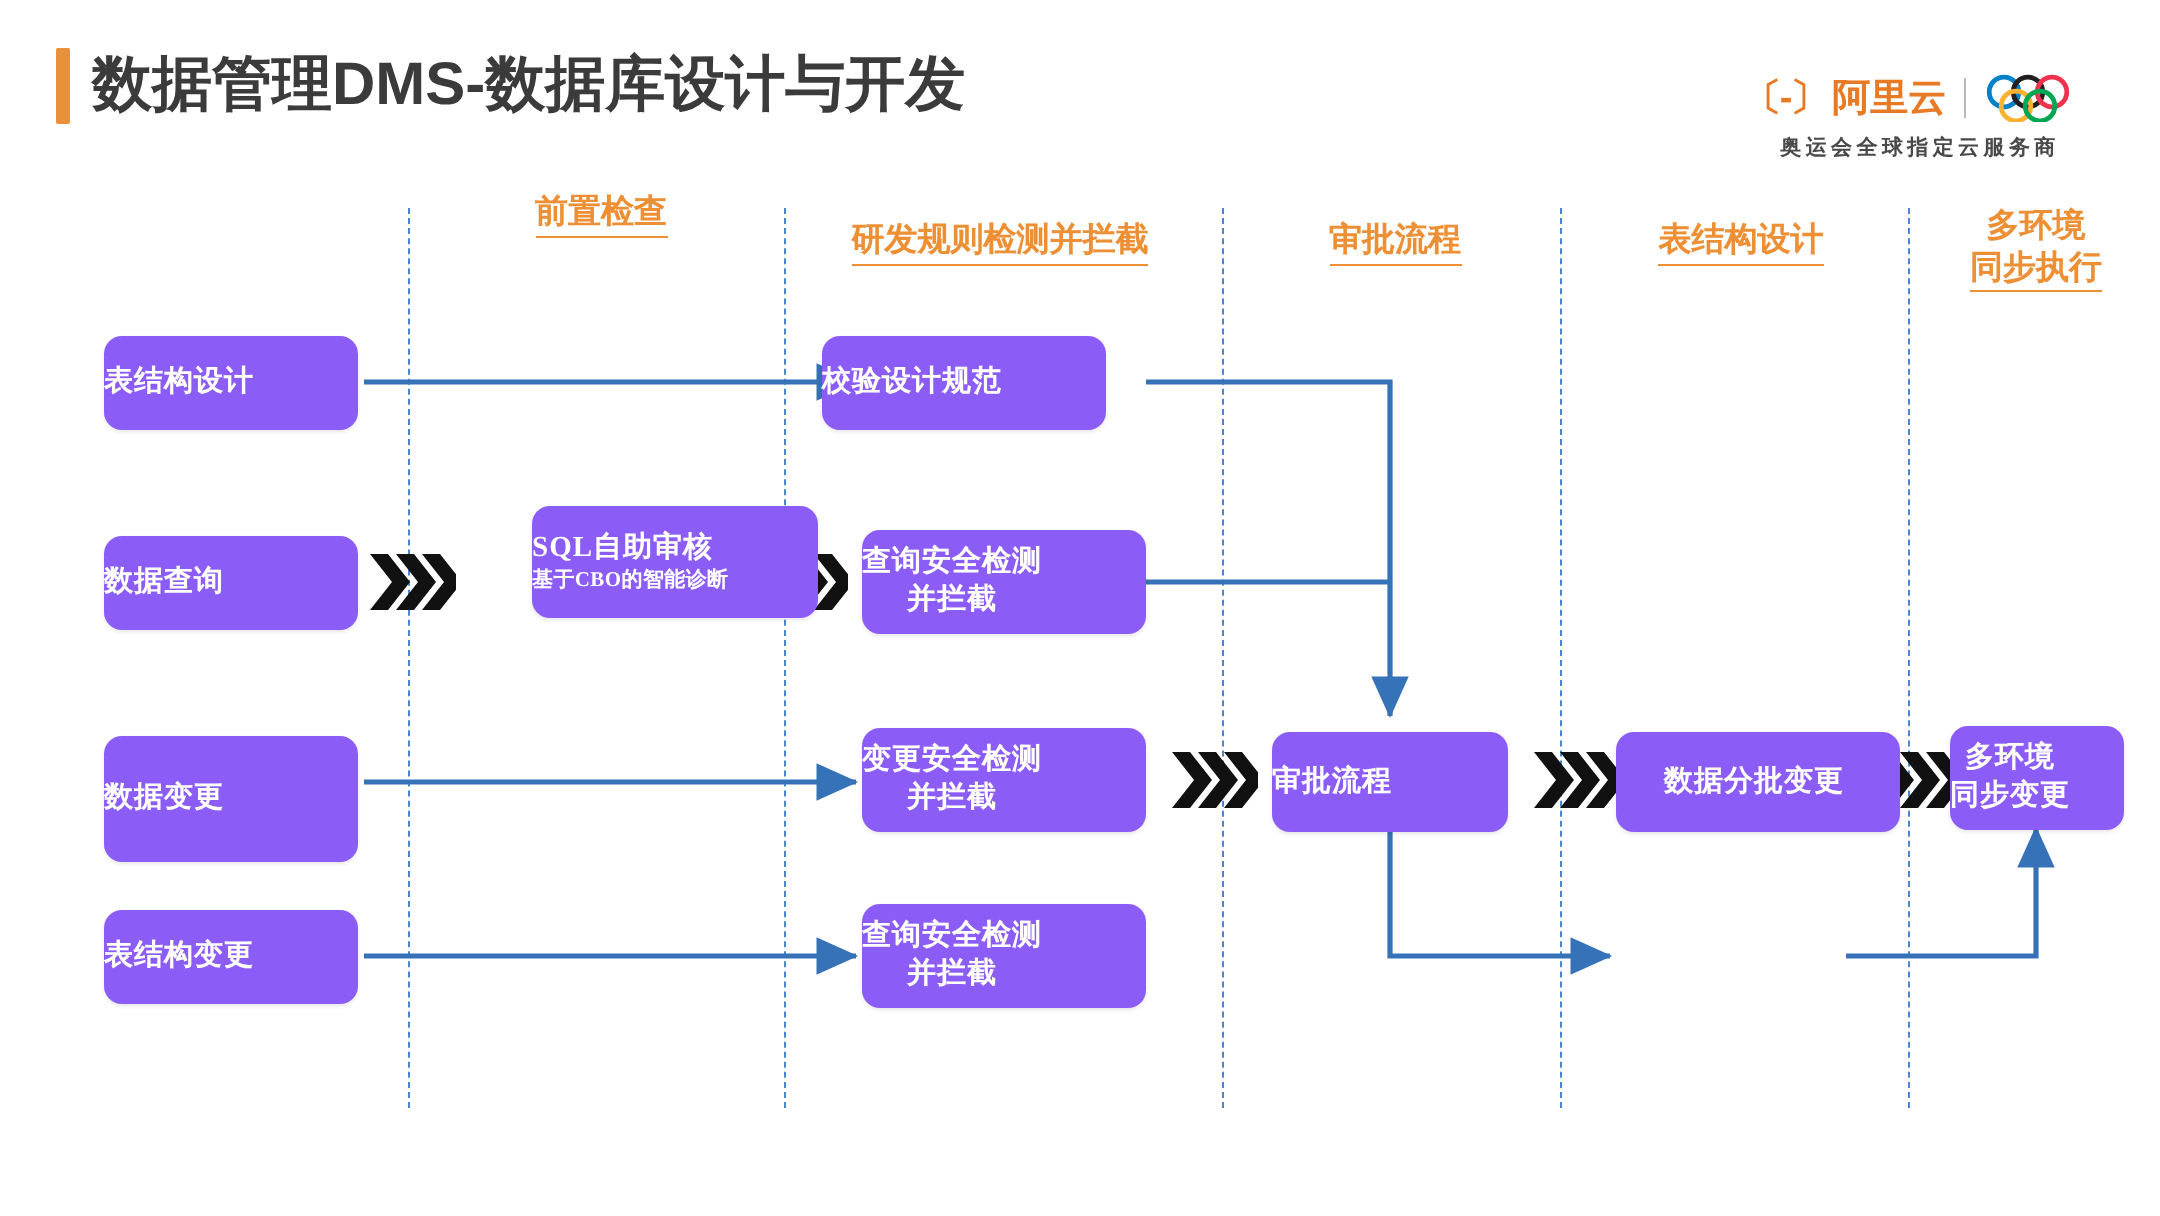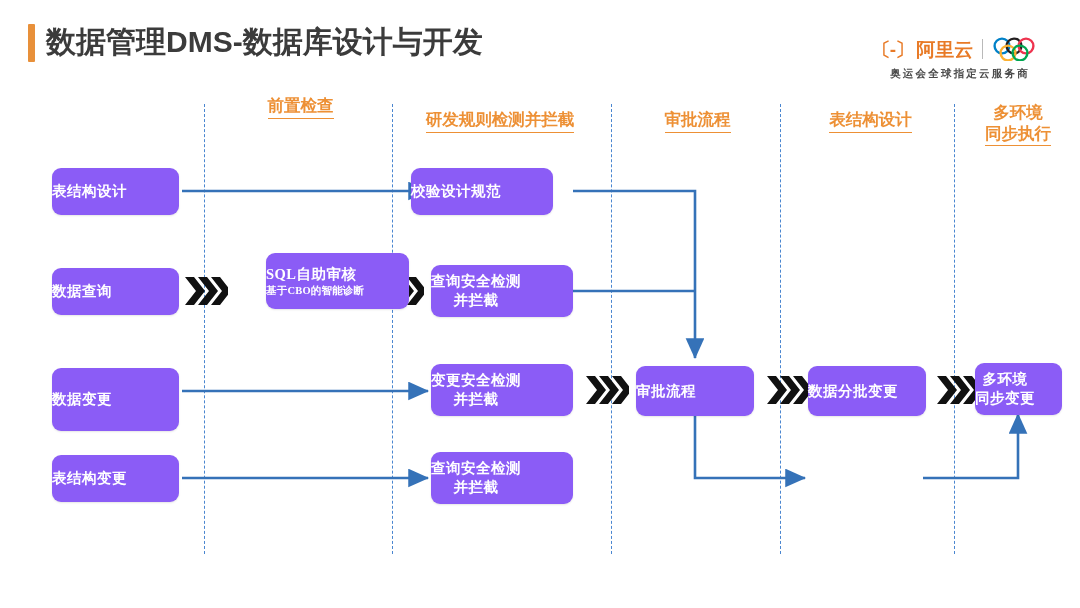--- a/index.html
+++ b/index.html
@@ -222,18 +222,18 @@
   <div class="box" style="left:411px;top:168px;width:142px;height:47px;"><span>校验设计规范</span></div>
   <div class="box" style="left:431px;top:265px;width:142px;height:52px;"><span>查询安全检测
 并拦截</span></div>
   <div class="box" style="left:431px;top:364px;width:142px;height:52px;"><span>变更安全检测
 并拦截</span></div>
   <div class="box" style="left:431px;top:452px;width:142px;height:52px;"><span>查询安全检测
 并拦截</span></div>
 
   <div class="box" style="left:636px;top:366px;width:118px;height:50px;"><span>审批流程</span></div>
 
-  <div class="box" style="left:808px;top:366px;width:118px;height:50px;"><span>数据分批变更</span></div>
+  <div class="box" style="left:808px;top:366px;width:118px;height:50px;padding-left:24px;"><span>数据分批变更</span></div>
 
   <div class="box" style="left:975px;top:363px;width:87px;height:52px;"><span>多环境
 同步变更</span></div>
 
 </div>
 
 </body></html>

